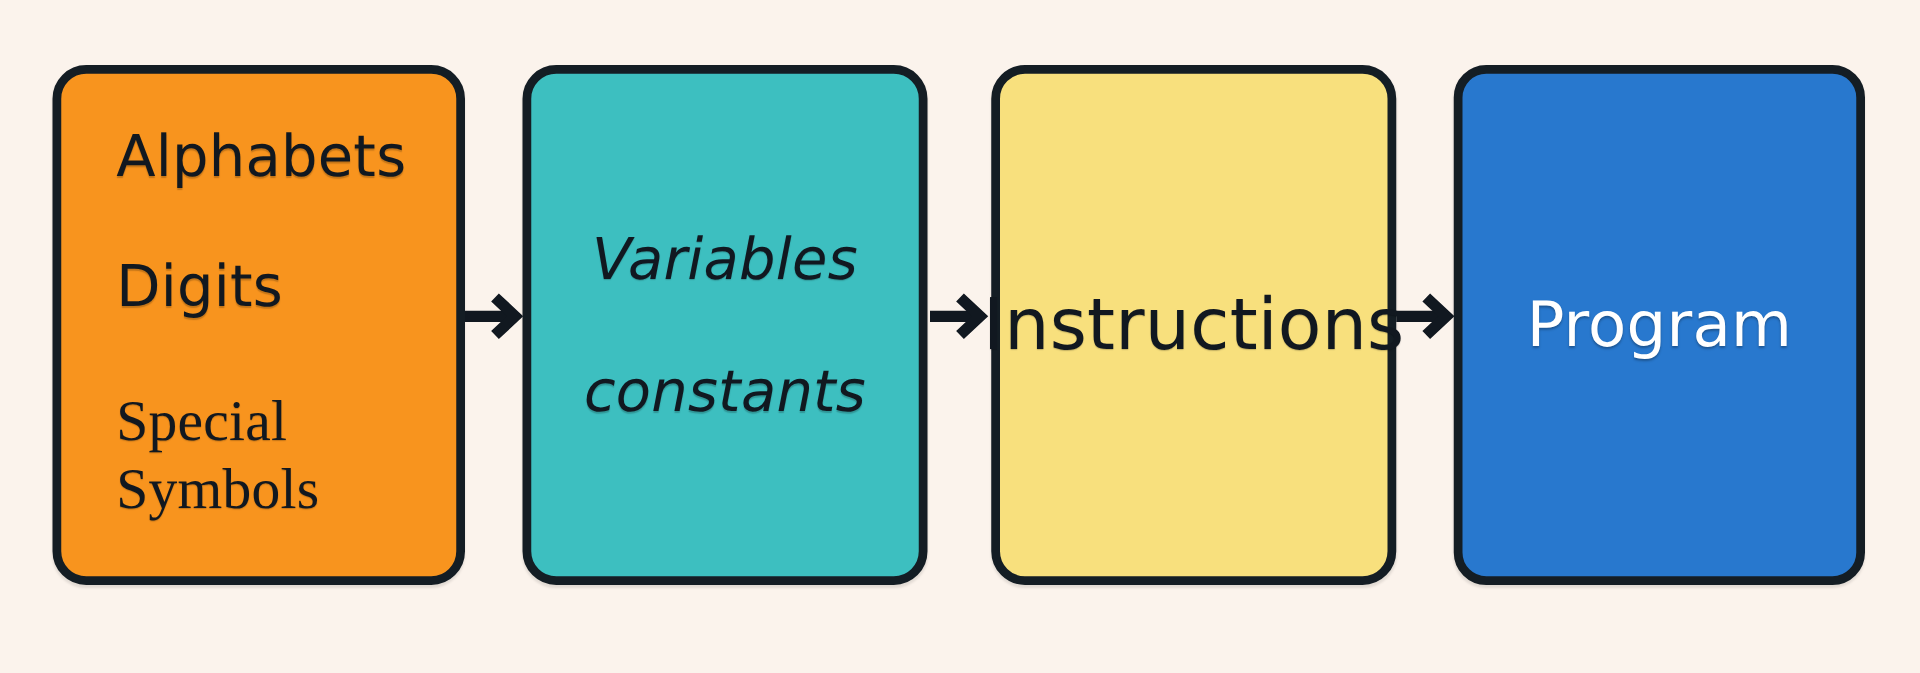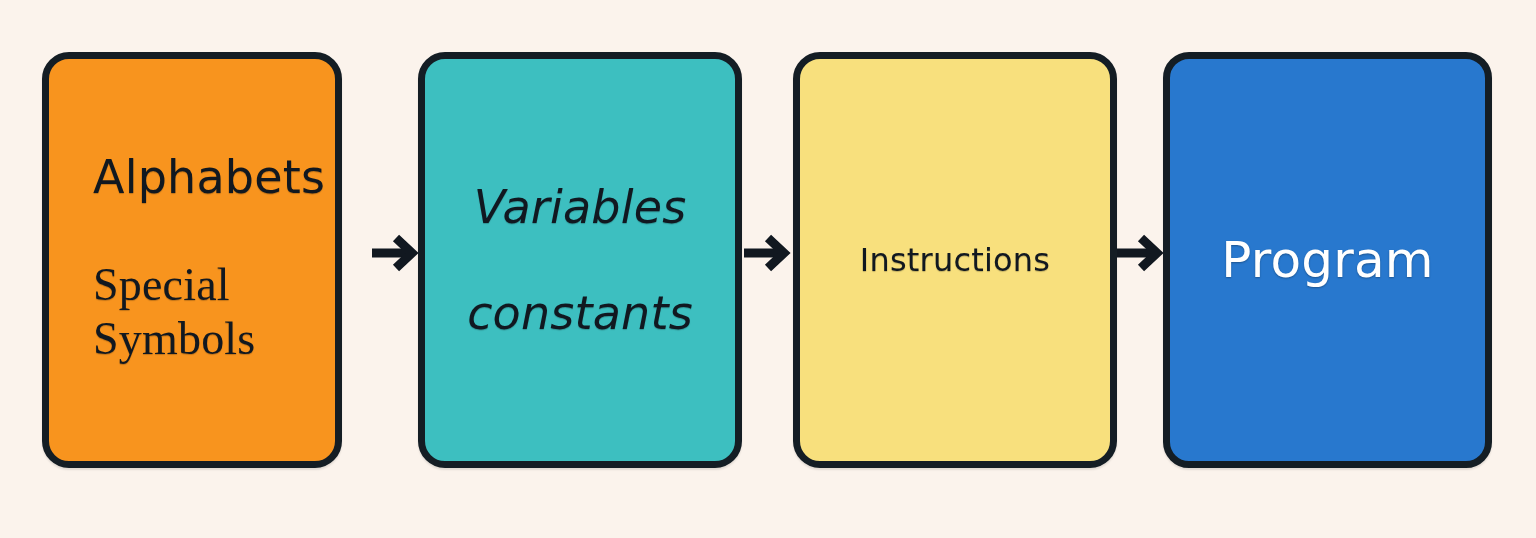--- a/index.html
+++ b/index.html
@@ -31,21 +31,21 @@
     border: 7px solid #141d24;
     border-radius: 27px;
     display: flex;
     flex-direction: column;
     justify-content: center;
     box-shadow: 0 2px 2px rgba(0,0,0,0.10);
   }
 
   .node-1 {
     left: 42px;
-    width: 300px;
+    width: 330px;
     background: #f8941e;
     align-items: flex-start;
     padding-left: 44px;
     padding-right: 18px;
   }
   .node-2 {
     left: 418px;
     width: 324px;
     background: #3dbfc0;
     align-items: center;
@@ -84,21 +84,21 @@
 
   .node-1 .line { text-align: left; }
   .node-1 .line.l1 { margin-bottom: 58px; }
   .node-1 .line.l2 { margin-bottom: 58px; }
   .node-1 .line.l3 { line-height: 1.18; font-family: Liberation Serif, serif; }
 
   .node-2 .line { text-align: center; }
   .node-2 .line.l1 { margin-bottom: 60px; }
   .node-2 .line.l2 { margin-bottom: 60px; }
 
-  .node-3 .line { text-align: center; font-size: 32px; }
+  .node-3 .line { text-align: center; font-size: 57px; }
 
   .node-4 .line {
     text-align: center;
     color: #ffffff;
     font-size: 50px;
     text-shadow: 0 1px 2px rgba(0,0,0,0.30);
   }
 
   
   .arrow {
@@ -112,20 +112,21 @@
   .arrow-3 { left: 1113px; }
   .arrow svg { display: block; width: 52px; height: 56px; }
 </style>
 </head>
 <body>
 
 <div class="diagram">
 
   <div class="node node-1">
     <div class="line l1">Alphabets</div>
+    <div class="line l2">Digits</div>
     <div class="line l3">Special
 Symbols</div>
   </div>
 
   <div class="arrow arrow-1">
     <svg viewBox="0 0 52 56" xmlns="http://www.w3.org/2000/svg" aria-hidden="true">
       <path d="M4 28 H40" stroke="#111820" stroke-width="9" stroke-linecap="butt" fill="none"></path>
       <path d="M28 13 L44 28 L28 43" stroke="#111820" stroke-width="9" stroke-linecap="butt" stroke-linejoin="miter" fill="none"></path>
     </svg>
   </div>

